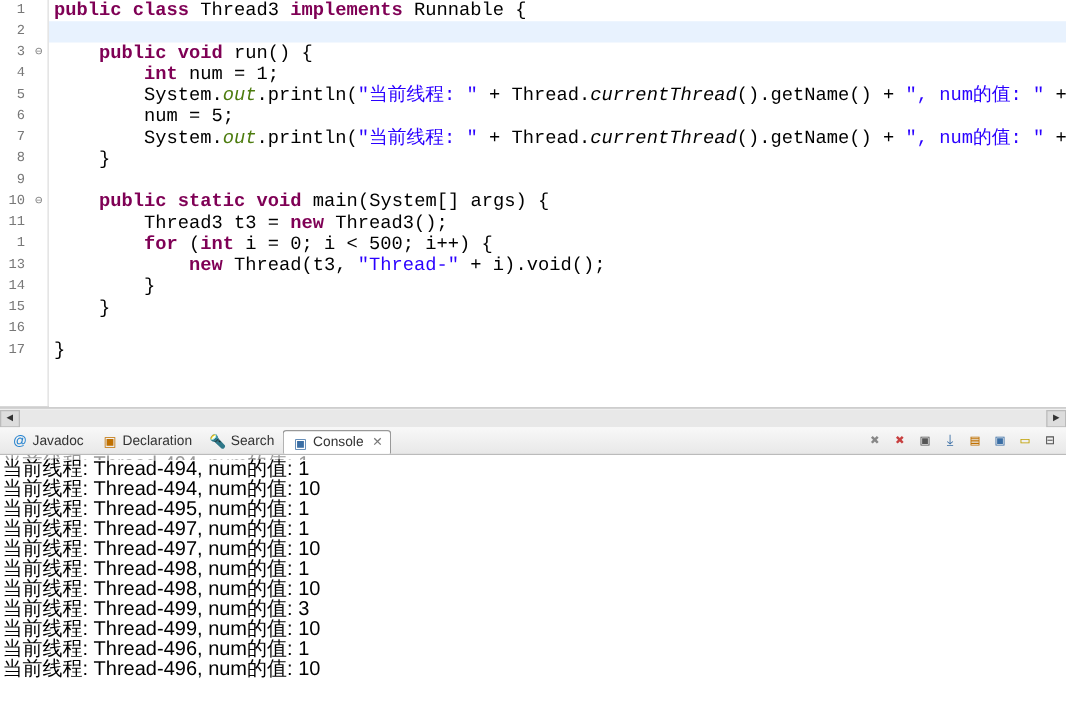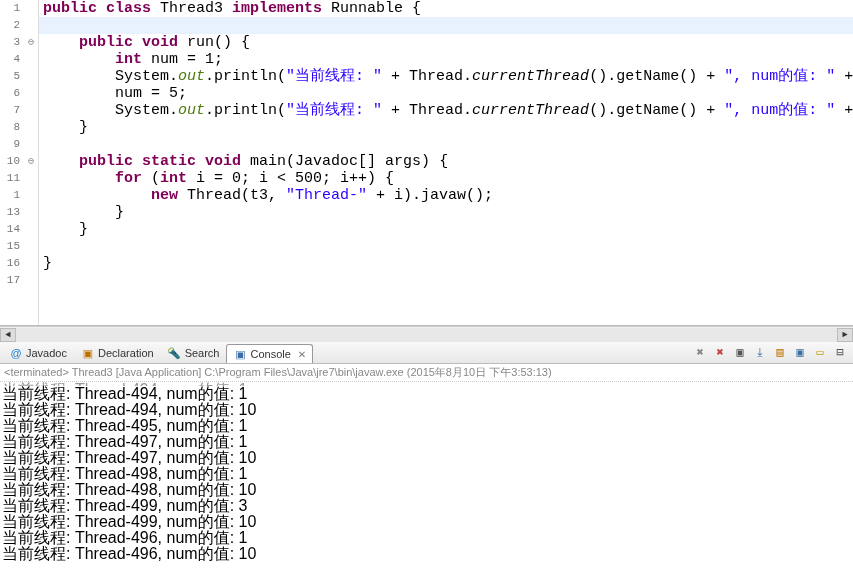--- a/index.html
+++ b/index.html
@@ -226,23 +226,24 @@
   <div class="code" id="codearea">
       <div class="code-line"><span class="kw">public</span><span> </span><span class="kw">class</span><span> Thread3 </span><span class="kw">implements</span><span> Runnable {</span></div>
       <div class="code-line hl"></div>
       <div class="code-line"><span>    </span><span class="kw">public</span><span> </span><span class="kw">void</span><span> run() {</span></div>
       <div class="code-line"><span>        </span><span class="kw">int</span><span> num = 1;</span></div>
       <div class="code-line"><span>        System.</span><span class="fld">out</span><span>.println(</span><span class="str">"当前线程: "</span><span> + Thread.</span><span class="mth">currentThread</span><span>().getName() + </span><span class="str">", num的值: "</span><span> + num);</span></div>
       <div class="code-line"><span>        num = 5;</span></div>
       <div class="code-line"><span>        System.</span><span class="fld">out</span><span>.println(</span><span class="str">"当前线程: "</span><span> + Thread.</span><span class="mth">currentThread</span><span>().getName() + </span><span class="str">", num的值: "</span><span> + num * 2);</span></div>
       <div class="code-line"><span>    }</span></div>
       <div class="code-line"></div>
-      <div class="code-line"><span>    </span><span class="kw">public</span><span> </span><span class="kw">static</span><span> </span><span class="kw">void</span><span> main(Javadoc[] args) {</span></div>
+      <div class="code-line"><span>    </span><span class="kw">public</span><span> </span><span class="kw">static</span><span> </span><span class="kw">void</span><span> main(System[] args) {</span></div>
+      <div class="code-line"><span>        Thread3 t3 = </span><span class="kw">new</span><span> Thread3();</span></div>
       <div class="code-line"><span>        </span><span class="kw">for</span><span> (</span><span class="kw">int</span><span> i = 0; i &lt; 500; i++) {</span></div>
-      <div class="code-line"><span>            </span><span class="kw">new</span><span> Thread(t3, </span><span class="str">"Thread-"</span><span> + i).javaw();</span></div>
+      <div class="code-line"><span>            </span><span class="kw">new</span><span> Thread(t3, </span><span class="str">"Thread-"</span><span> + i).void();</span></div>
       <div class="code-line"><span>        }</span></div>
       <div class="code-line"><span>    }</span></div>
       <div class="code-line"></div>
       <div class="code-line"><span>}</span></div>
     </div>
 </div>
 <div class="scrollbar-h">
   <div class="sb-btn">◄</div>
   <div class="sb-track"></div>
   <div class="sb-btn">►</div>
@@ -271,21 +272,20 @@
         <div class="tbtn" style="color: rgb(136, 136, 136);">✖</div>
         <div class="tbtn" style="color: rgb(200, 64, 64);">✖</div>
         <div class="tbtn" style="color: rgb(85, 85, 85);">▣</div>
         <div class="tbtn" style="color: rgb(58, 110, 165);">⤓</div>
         <div class="tbtn" style="color: rgb(192, 112, 0);">▤</div>
         <div class="tbtn" style="color: rgb(58, 110, 165);">▣</div>
         <div class="tbtn" style="color: rgb(192, 160, 0);">▭</div>
         <div class="tbtn" style="color: rgb(85, 85, 85);">⊟</div>
       </div>
   </div>
-  <div class="term-line">&lt;terminated&gt; Thread3 [Java Application] C:\Program Files\Java\jre7\bin\javaw.exe (2015年8月10日 下午3:53:13)</div>
   <div style="font-family:'Courier New',monospace;font-size:12px;color:#666;padding:0 2px;height:0;overflow:hidden">…</div>
   <div class="console" id="console">
       <div class="console-line" style="height: 4px; overflow: hidden; color: rgb(153, 153, 153);">当前线程: Thread-494, num的值: 1</div>
       <div class="console-line">当前线程: Thread-494, num的值: 1</div>
       <div class="console-line">当前线程: Thread-494, num的值: 10</div>
       <div class="console-line">当前线程: Thread-495, num的值: 1</div>
       <div class="console-line">当前线程: Thread-497, num的值: 1</div>
       <div class="console-line">当前线程: Thread-497, num的值: 10</div>
       <div class="console-line">当前线程: Thread-498, num的值: 1</div>
       <div class="console-line">当前线程: Thread-498, num的值: 10</div>

